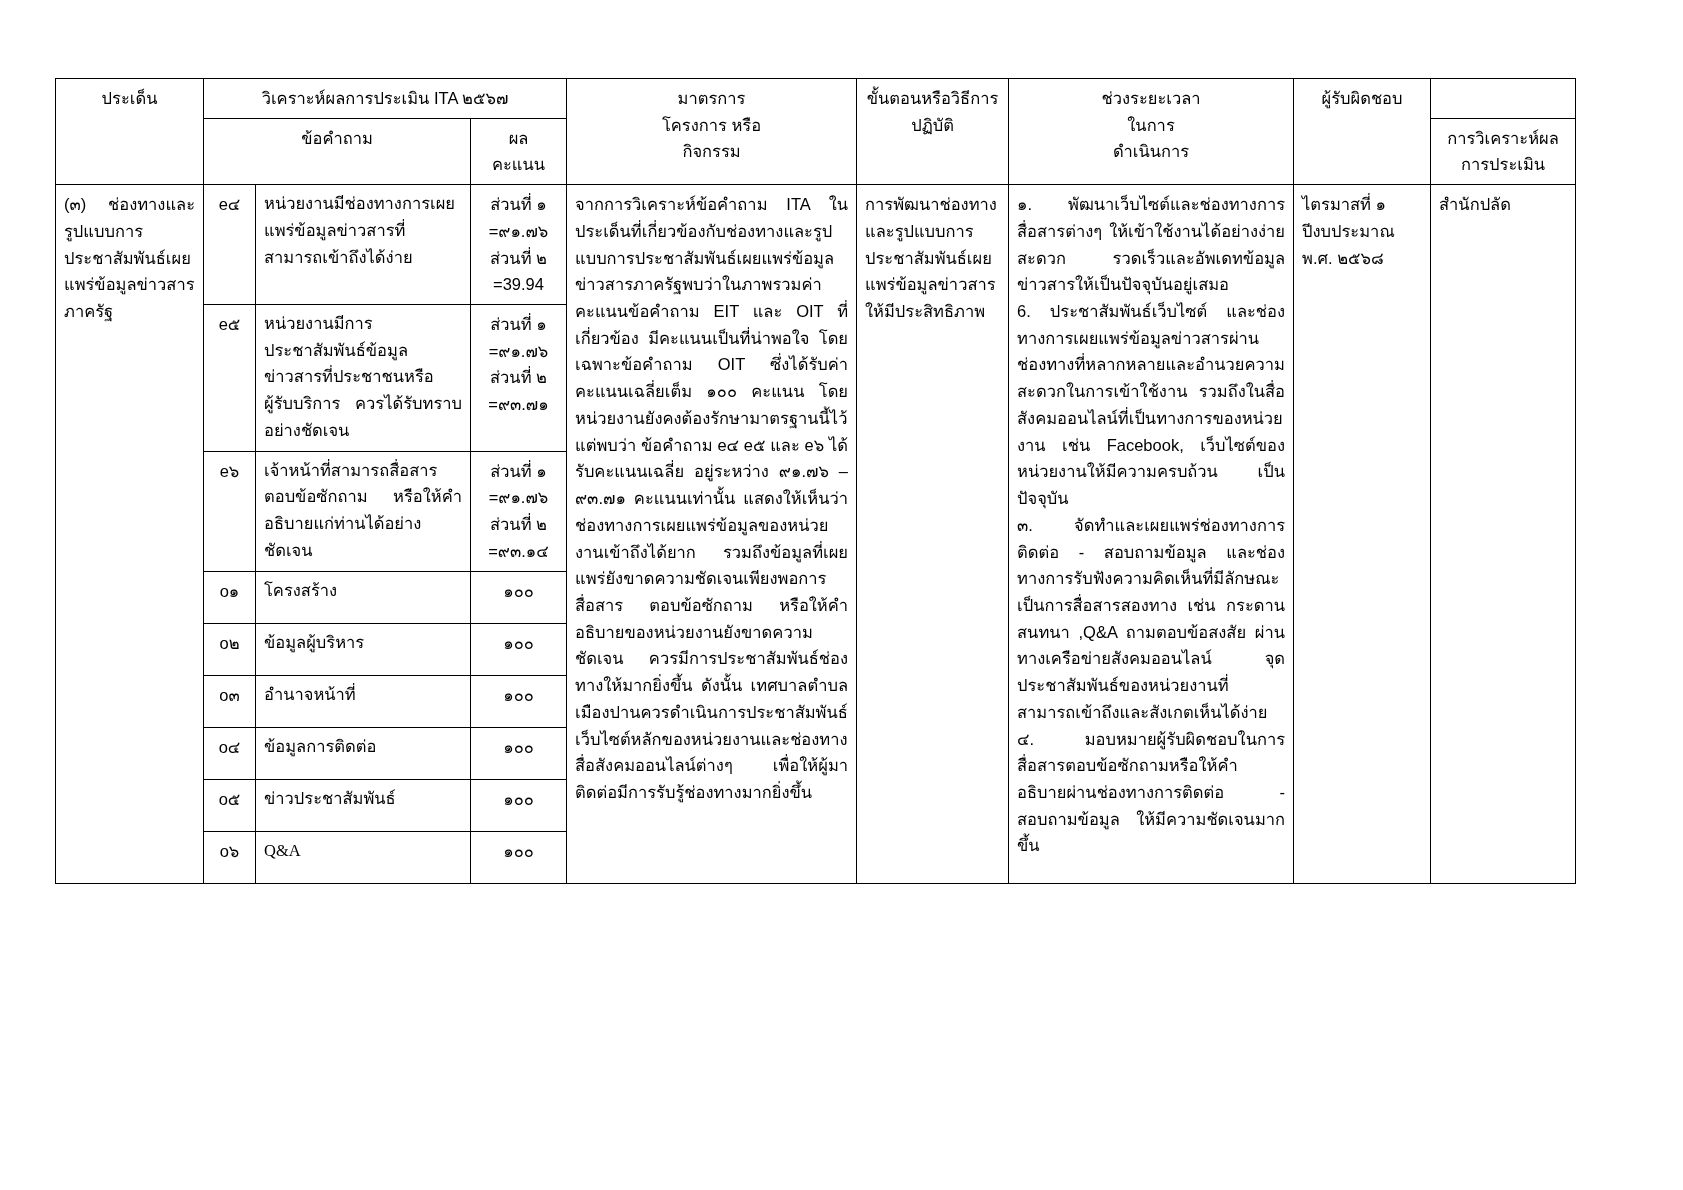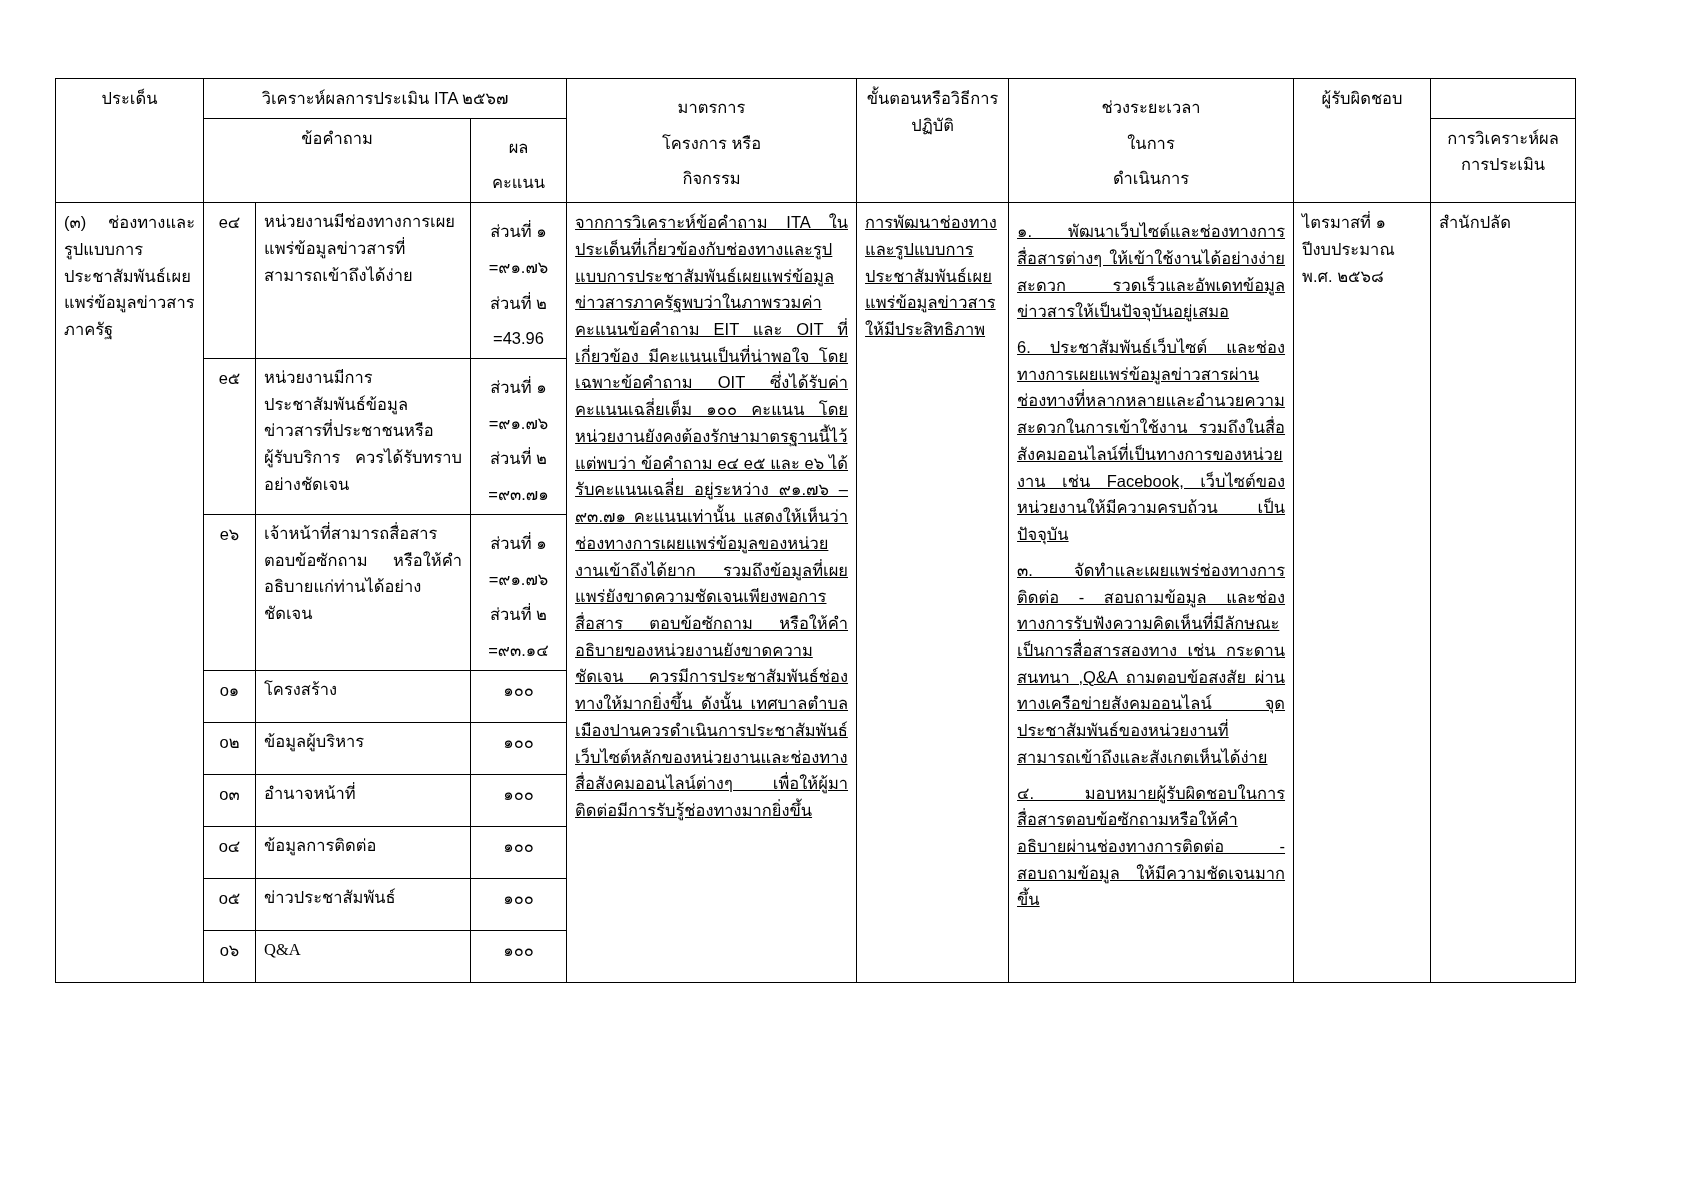--- a/index.html
+++ b/index.html
@@ -74,39 +74,38 @@
     text-align: center;
     vertical-align: middle;
     padding-top: 10px;
   }
   .cell-analysis, .cell-measure, .cell-steps {
     text-align: justify;
     line-height: 1.72;
     padding-top: 10px;
     padding-left: 10px;
     padding-right: 10px;
-    text-decoration: underline;
   }
   .cell-period, .cell-owner {
     text-align: left;
     vertical-align: top;
     padding-top: 10px;
     line-height: 1.7;
   }
   .col-topic   { width: 148px; }
   .col-code    { width: 52px; }
   .col-q       { width: 215px; }
   .col-score   { width: 96px; }
   .col-analysis{ width: 290px; }
   .col-measure { width: 152px; }
   .col-steps   { width: 285px; }
   .col-period  { width: 137px; }
   .col-owner   { width: 145px; }
   .rowmin { height: 52px; }
-  .blockline { display: block; margin-top: 9px; }
+  .blockline { display: block; }
 </style>
 </head>
 <body>
 
 <div class="page">
   <table class="ita">
     <colgroup>
       <col class="col-topic">
       <col class="col-code">
       <col class="col-q">
@@ -145,21 +144,21 @@
     </thead>
     <tbody>
       <tr>
         <td class="cell-topic" rowspan="9">(๓) ช่องทางและรูปแบบการประชาสัมพันธ์เผยแพร่ข้อมูลข่าวสารภาครัฐ</td>
         <td class="cell-code">e๔</td>
         <td class="cell-q">หน่วยงานมีช่องทางการเผยแพร่ข้อมูลข่าวสารที่สามารถเข้าถึงได้ง่าย</td>
         <td class="cell-score">
           <span class="blockline">ส่วนที่ ๑</span>
           <span class="blockline">=๙๑.๗๖</span>
           <span class="blockline">ส่วนที่ ๒</span>
-          <span class="blockline">=43.96</span>
+          <span class="blockline">=39.94</span>
         </td>
         <td class="cell-analysis thai-just" rowspan="9">จากการวิเคราะห์ข้อคำถาม ITA ในประเด็นที่เกี่ยวข้องกับช่องทางและรูปแบบการประชาสัมพันธ์เผยแพร่ข้อมูลข่าวสารภาครัฐพบว่าในภาพรวมค่าคะแนนข้อคำถาม EIT และ OIT ที่เกี่ยวข้อง มีคะแนนเป็นที่น่าพอใจ โดยเฉพาะข้อคำถาม OIT ซึ่งได้รับค่าคะแนนเฉลี่ยเต็ม ๑๐๐ คะแนน โดยหน่วยงานยังคงต้องรักษามาตรฐานนี้ไว้ แต่พบว่า ข้อคำถาม e๔ e๕ และ e๖ ได้รับคะแนนเฉลี่ย อยู่ระหว่าง ๙๑.๗๖ – ๙๓.๗๑ คะแนนเท่านั้น แสดงให้เห็นว่า ช่องทางการเผยแพร่ข้อมูลของหน่วยงานเข้าถึงได้ยาก รวมถึงข้อมูลที่เผยแพร่ยังขาดความชัดเจนเพียงพอการสื่อสาร ตอบข้อซักถาม หรือให้คำอธิบายของหน่วยงานยังขาดความชัดเจน ควรมีการประชาสัมพันธ์ช่องทางให้มากยิ่งขึ้น ดังนั้น เทศบาลตำบลเมืองปานควรดำเนินการประชาสัมพันธ์เว็บไซต์หลักของหน่วยงานและช่องทางสื่อสังคมออนไลน์ต่างๆ เพื่อให้ผู้มาติดต่อมีการรับรู้ช่องทางมากยิ่งขึ้น</td>
         <td class="cell-measure thai-just" rowspan="9">การพัฒนาช่องทางและรูปแบบการประชาสัมพันธ์เผยแพร่ข้อมูลข่าวสารให้มีประสิทธิภาพ</td>
         <td class="cell-steps thai-just" rowspan="9">
           <span class="blockline">๑. พัฒนาเว็บไซต์และช่องทางการสื่อสารต่างๆ ให้เข้าใช้งานได้อย่างง่าย สะดวก รวดเร็วและอัพเดทข้อมูลข่าวสารให้เป็นปัจจุบันอยู่เสมอ</span>
           <span class="blockline">6. ประชาสัมพันธ์เว็บไซต์ และช่องทางการเผยแพร่ข้อมูลข่าวสารผ่านช่องทางที่หลากหลายและอำนวยความสะดวกในการเข้าใช้งาน รวมถึงในสื่อสังคมออนไลน์ที่เป็นทางการของหน่วยงาน เช่น Facebook, เว็บไซต์ของหน่วยงานให้มีความครบถ้วน เป็นปัจจุบัน</span>
           <span class="blockline">๓. จัดทำและเผยแพร่ช่องทางการติดต่อ - สอบถามข้อมูล และช่องทางการรับฟังความคิดเห็นที่มีลักษณะเป็นการสื่อสารสองทาง เช่น กระดานสนทนา ,Q&amp;A ถามตอบข้อสงสัย ผ่านทางเครือข่ายสังคมออนไลน์ จุดประชาสัมพันธ์ของหน่วยงานที่สามารถเข้าถึงและสังเกตเห็นได้ง่าย</span>
           <span class="blockline">๔. มอบหมายผู้รับผิดชอบในการสื่อสารตอบข้อซักถามหรือให้คำอธิบายผ่านช่องทางการติดต่อ - สอบถามข้อมูล ให้มีความชัดเจนมากขึ้น</span>
         </td>
         <td class="cell-period" rowspan="9">ไตรมาสที่ ๑ ปีงบประมาณ พ.ศ. ๒๕๖๘</td>

